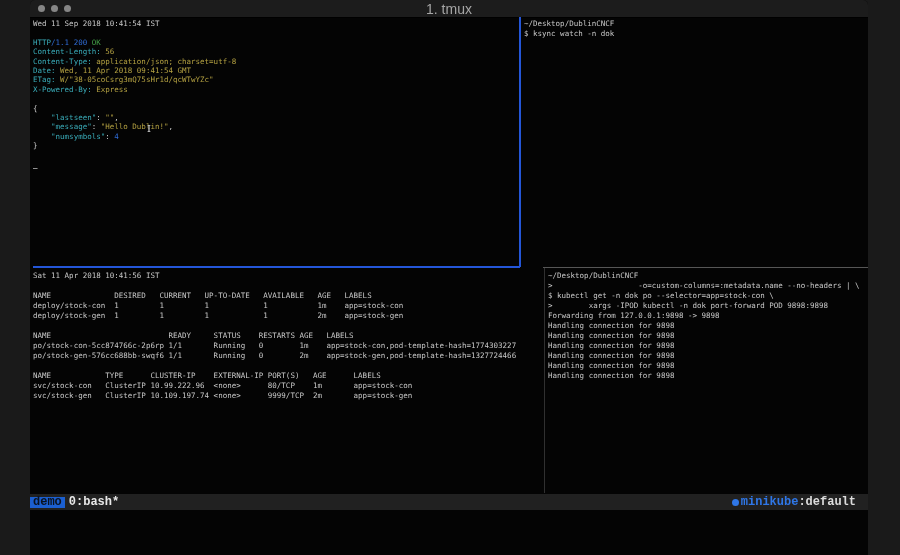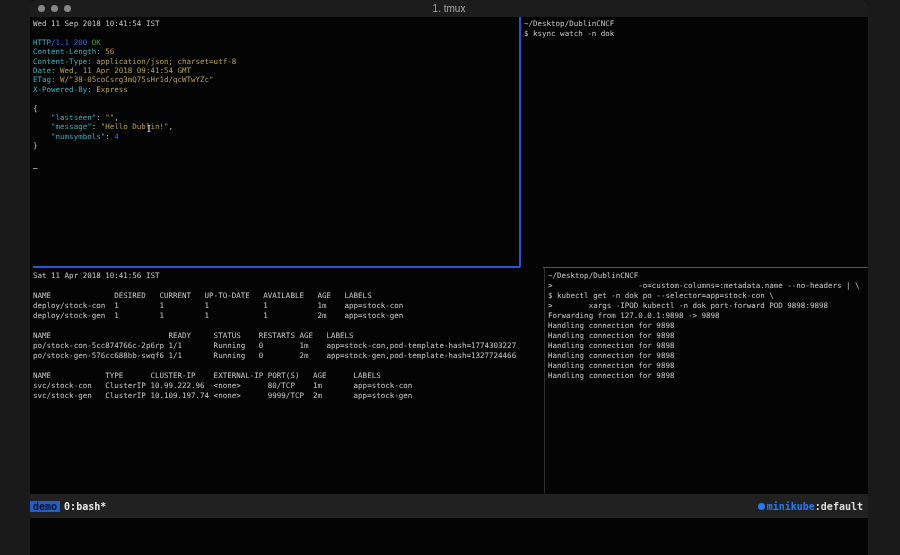--- a/index.html
+++ b/index.html
@@ -6,43 +6,43 @@
   .stage{position:relative;width:900px;height:555px;background:#1a1a1a;overflow:hidden;
          font-family:"DejaVu Sans Mono",monospace;}
   .window{position:absolute;left:30px;top:0;width:838px;height:555px;background:#040404;
           border-radius:5px 5px 0 0;overflow:hidden;}
   
   .titlebar{position:absolute;left:0;top:0;width:100%;height:17px;background:#1c1c1c;
             border-bottom:1px solid #000;display:flex;align-items:center;}
   .lights{display:flex;gap:6px;margin-left:8px;}
   .light{width:7px;height:7px;border-radius:50%;background:#868686;}
   .wtitle{position:absolute;left:0;right:0;text-align:center;
-          font-family:"Liberation Sans",sans-serif;font-size:10px;color:#a6a6a6;}
+          font-family:"Liberation Sans",sans-serif;font-size:14px;color:#a6a6a6;}
   
   .pane{position:absolute;font-size:7.5px;line-height:10px;color:#c9c9c9;}
   .pane-http{line-height:9.4px;}
   .tline{white-space:pre;}
   .fg{color:#c9c9c9;}
   .cyan{color:#3aadba;}
   .yel{color:#b5a242;}
   .blu{color:#2f6cd6;margin-top:40px;}
   .grn{color:#43a047;}
   .bold{font-weight:bold;}
   
   .vdiv-top{position:absolute;left:489px;top:17px;width:2px;height:250px;background:#2456d8;}
   .hdiv-left{position:absolute;left:3px;top:266px;width:487px;height:2px;background:#2456d8;}
   .hdiv-right{position:absolute;left:513px;top:267px;width:325px;height:1px;background:#565656;}
   .vdiv-bottom{position:absolute;left:514px;top:268px;width:1px;height:225px;background:#303030;}
   
-  .statusbar{position:absolute;left:0;top:494px;width:100%;height:24px;background:#212121;
-             display:flex;align-items:center;font-size:10px;font-weight:bold;}
+  .statusbar{position:absolute;left:0;top:494px;width:100%;height:16px;background:#212121;
+             display:flex;align-items:center;font-size:12px;font-weight:bold;font-family:Liberation Mono, monospace;}
   .chip{background:#1b5fd0;color:#0a1322;padding:0 3px;height:11px;line-height:11px;margin-right:4px;}
   .winlabel{color:#e8e8e8;}
   .spacer{flex:1;}
-  .kube{display:flex;align-items:center;margin-right:5px;}
+  .kube{display:flex;align-items:center;margin-right:12px;}
   .kubedot{width:7px;height:7px;border-radius:50%;background:#2f77e8;margin-right:2px;}
   .kubectx{color:#2f77e8;}
   .kubens{color:#dcdcdc;}
   
   .ibeam{position:absolute;left:117px;top:123px;font-family:"DejaVu Serif",serif;
          font-size:10px;color:#e0e0e0;text-shadow:0 0 1px #000;}
 </style>
 </head>
 <body>
 

